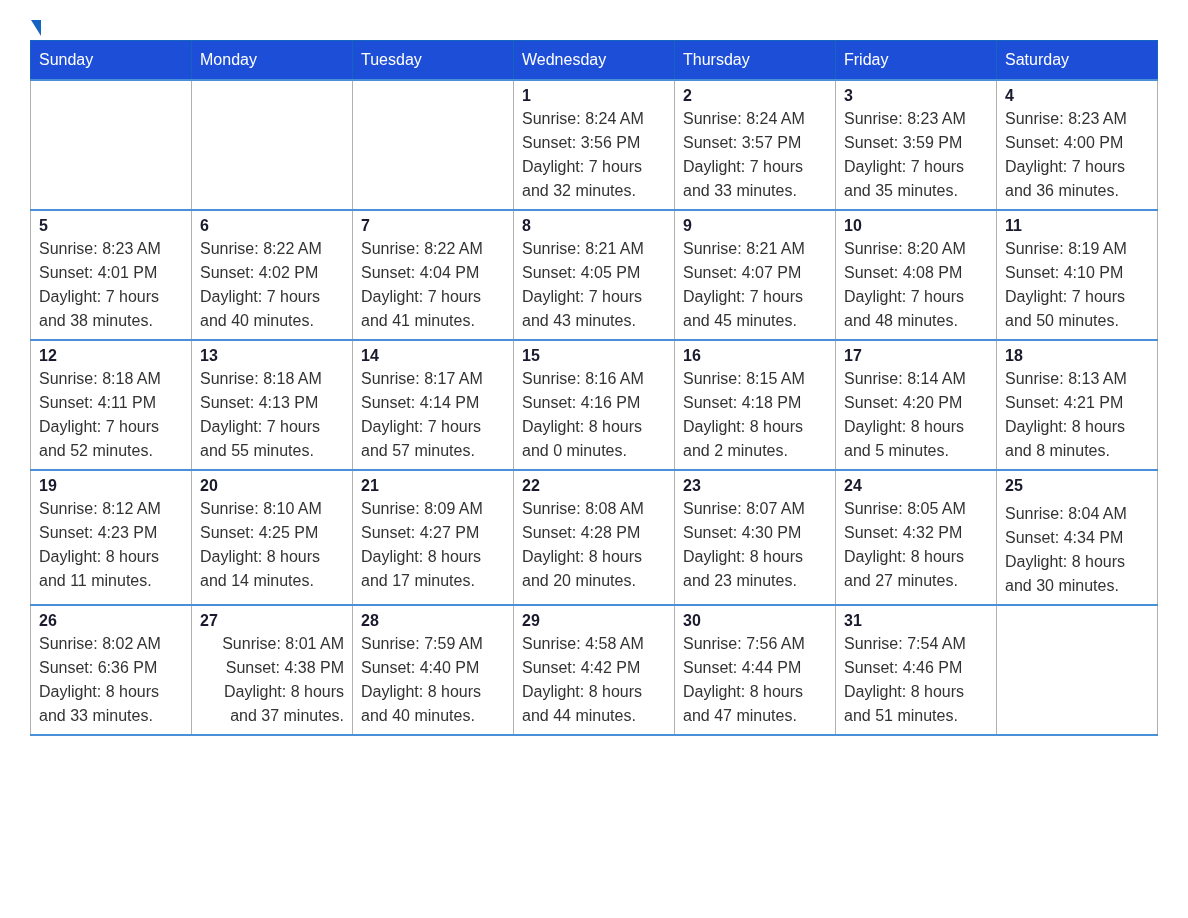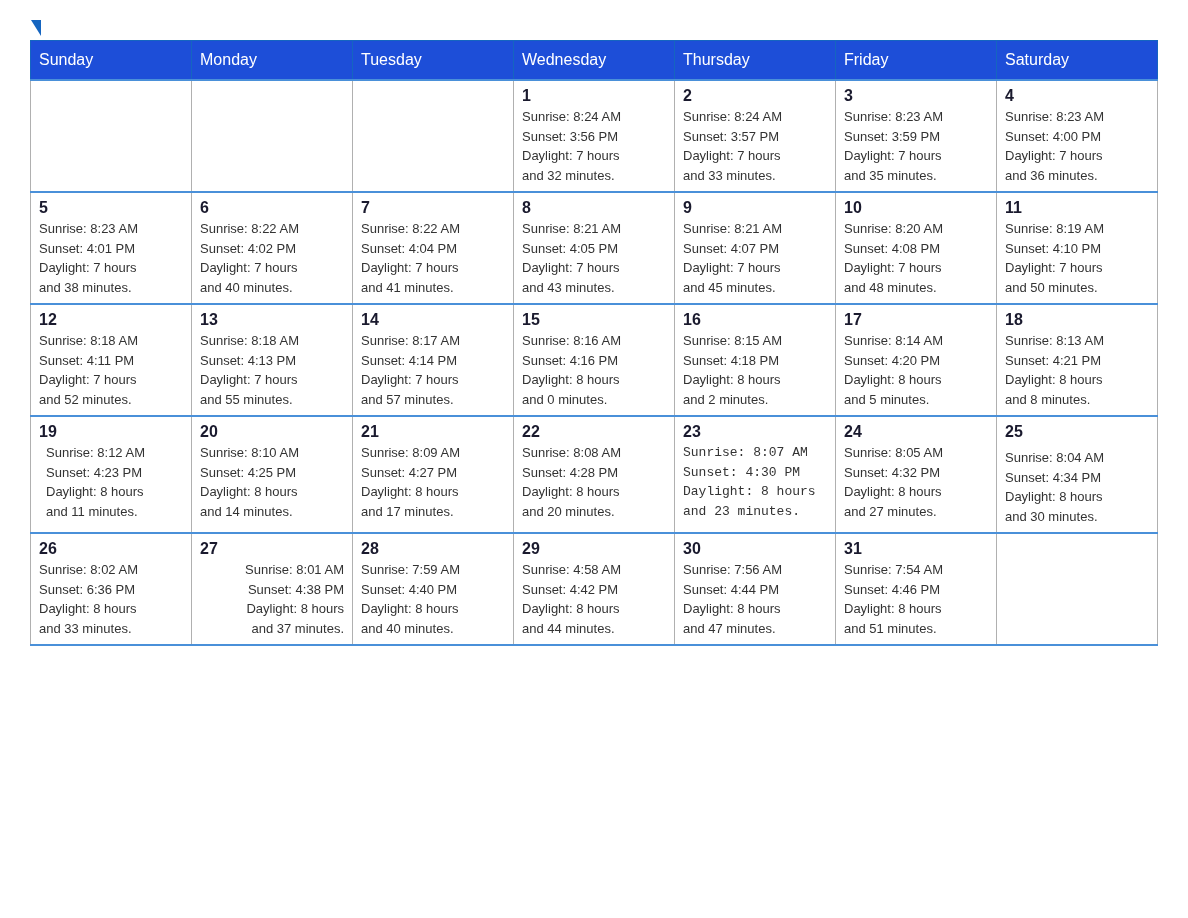--- a/index.html
+++ b/index.html
@@ -56,21 +56,21 @@
       border-bottom: 2px solid #4a90d9;
     }
     .day-num {
       font-size: 16px;
       font-weight: bold;
       color: #1a1a2e;
       display: block;
       margin-bottom: 2px;
     }
     .day-info {
-      font-size: 13px;
+      font-size: 16px;
       color: #333;
       line-height: 1.5;
     }
     .empty-cell {
       background: #fff;
     }
     .logo-text-general {
       font-size: 28px;
       font-weight: bold;
       color: #1a1a2e;
@@ -263,21 +263,21 @@
           <span class="day-num">18</span>
           <div class="day-info" style="white-space: pre-line;">Sunrise: 8:13 AM
 Sunset: 4:21 PM
 Daylight: 8 hours
 and 8 minutes.</div>
         </td>
       </tr>
       <tr>
         <td>
           <span class="day-num">19</span>
-          <div class="day-info" style="white-space: pre-line; margin-left: 7px;">Sunrise: 8:12 AM
+          <div class="day-info" style="white-space: pre-line;">Sunrise: 8:12 AM
 Sunset: 4:23 PM
 Daylight: 8 hours
 and 11 minutes.</div>
         </td>
         <td>
           <span class="day-num">20</span>
           <div class="day-info" style="white-space: pre-line;">Sunrise: 8:10 AM
 Sunset: 4:25 PM
 Daylight: 8 hours
 and 14 minutes.</div>
@@ -291,21 +291,21 @@
         </td>
         <td>
           <span class="day-num">22</span>
           <div class="day-info" style="white-space: pre-line;">Sunrise: 8:08 AM
 Sunset: 4:28 PM
 Daylight: 8 hours
 and 20 minutes.</div>
         </td>
         <td>
           <span class="day-num">23</span>
-          <div class="day-info" style="white-space: pre-line; font-family: Liberation Mono, monospace;">Sunrise: 8:07 AM
+          <div class="day-info" style="white-space: pre-line;">Sunrise: 8:07 AM
 Sunset: 4:30 PM
 Daylight: 8 hours
 and 23 minutes.</div>
         </td>
         <td>
           <span class="day-num">24</span>
           <div class="day-info" style="white-space: pre-line;">Sunrise: 8:05 AM
 Sunset: 4:32 PM
 Daylight: 8 hours
 and 27 minutes.</div>

